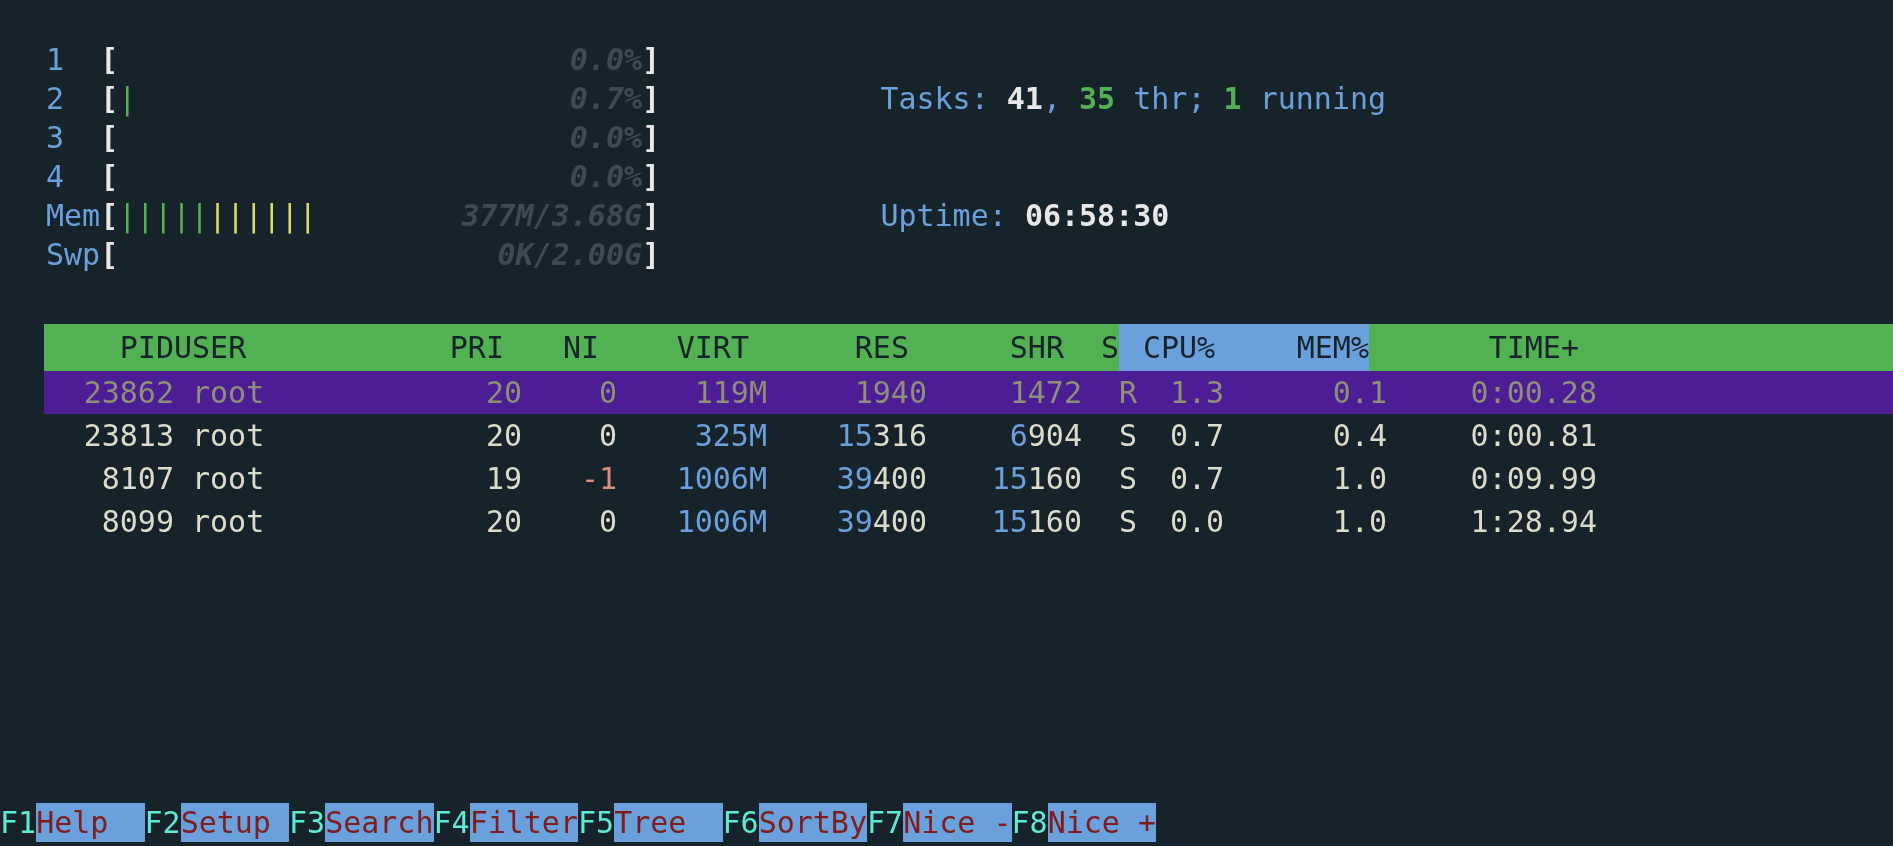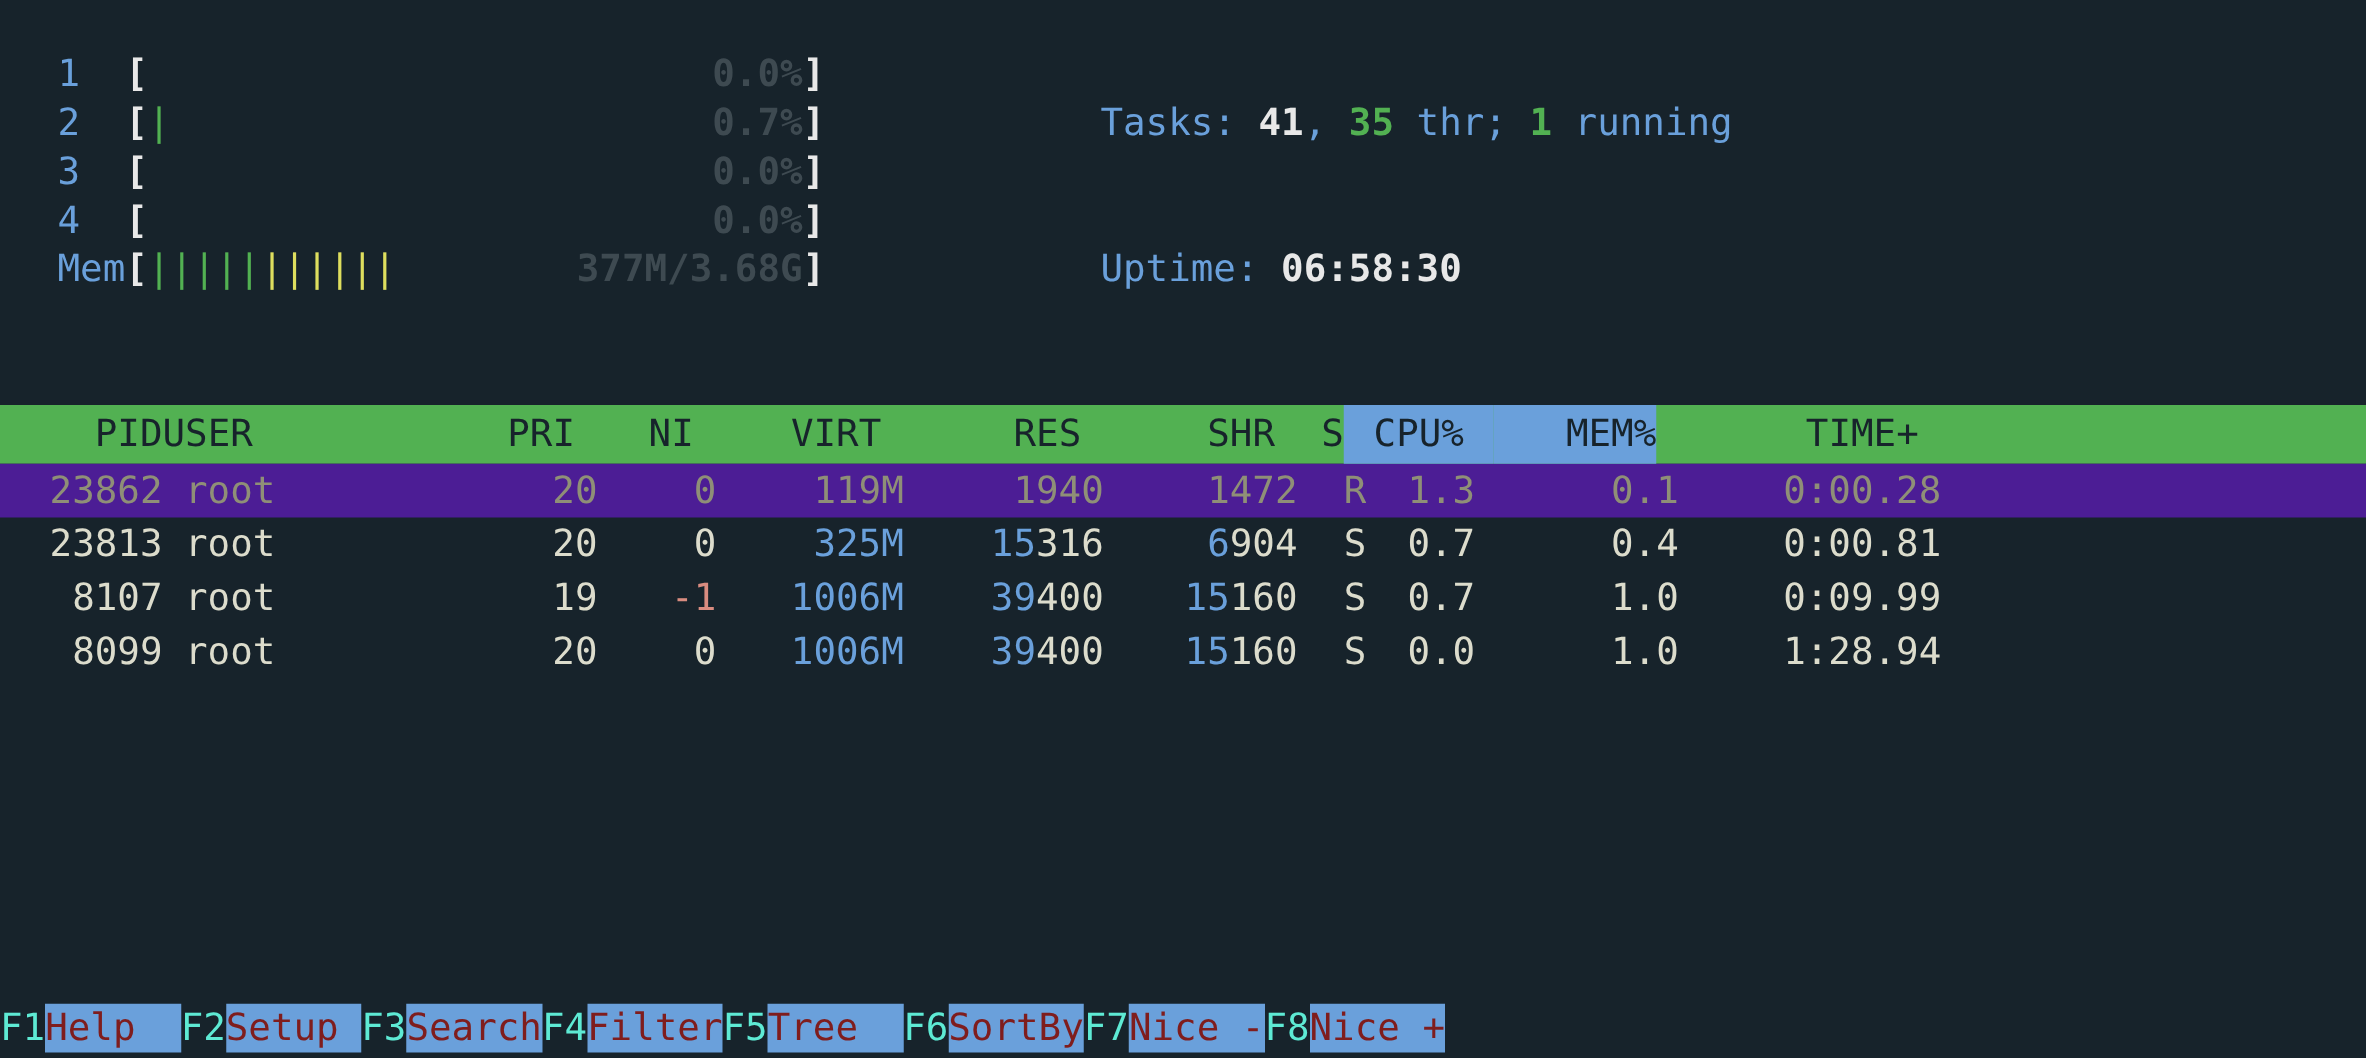--- a/index.html
+++ b/index.html
@@ -19,29 +19,29 @@
     padding: 40px 0 0 46px;
   }
   .left-meters { width: 680px; }
   .right-info  { padding-left: 46px; }
 
   .meter-row { white-space: pre; }
   .lbl-cpu   { color: #6aa0db; }
   .bracket   { color: #e8e8e8; font-weight: bold; }
   .bar-g     { color: #52b152; }
   .bar-y     { color: #dede5e; }
-  .meter-val { color: #3e4a51; font-weight: bold; }
+  .meter-val { color: #3e4a51; font-weight: bold; font-style: italic; }
 
   .info-line { white-space: pre; }
   .cyan  { color: #6aa0db; }  
   .white { color: #e8e8e8; font-weight: bold; }
   .green { color: #52b152; font-weight: bold; }
 
   
-  .table { margin-top: 50px; }
+  .table { margin-top: 50px; margin-left: 44px; }
   .hdr-row {
     background: #52b152;
     color: #17232b;
     white-space: pre;
     display: flex;
   }
   .hdr-row .cell { padding: 4px 0; }
   .sorted-col {
     background: #6aa0db;
   }
@@ -83,20 +83,21 @@
 </head>
 <body>
 
 <div class="top">
   <div class="left-meters" id="meters">
       <div class="meter-row"><span class="lbl-cpu">1  </span><span class="bracket">[</span><span class="bar-g"></span><span class="bar-y"></span>                         <span class="meter-val">0.0%</span><span class="bracket">]</span></div>
       <div class="meter-row"><span class="lbl-cpu">2  </span><span class="bracket">[</span><span class="bar-g">|</span><span class="bar-y"></span>                        <span class="meter-val">0.7%</span><span class="bracket">]</span></div>
       <div class="meter-row"><span class="lbl-cpu">3  </span><span class="bracket">[</span><span class="bar-g"></span><span class="bar-y"></span>                         <span class="meter-val">0.0%</span><span class="bracket">]</span></div>
       <div class="meter-row"><span class="lbl-cpu">4  </span><span class="bracket">[</span><span class="bar-g"></span><span class="bar-y"></span>                         <span class="meter-val">0.0%</span><span class="bracket">]</span></div>
       <div class="meter-row"><span class="lbl-cpu">Mem</span><span class="bracket">[</span><span class="bar-g">|||||</span><span class="bar-y">||||||</span>        <span class="meter-val">377M/3.68G</span><span class="bracket">]</span></div>
+      <div class="meter-row"><span class="lbl-cpu">Swp</span><span class="bracket">[</span><span class="bar-g"></span><span class="bar-y"></span>                     <span class="meter-val">0K/2.00G</span><span class="bracket">]</span></div>
     </div>
   <div class="right-info">
     <div class="info-line">
       <span class="cyan">Tasks:</span> <span class="white">41</span><span class="cyan">, </span><span class="green">35</span> <span class="cyan">thr;</span> <span class="green">1</span> <span class="cyan">running</span>
     </div>
     <div class="info-line">
       <span class="cyan">Uptime:</span> <span class="white">06:58:30</span>
     </div>
   </div>
 </div>

